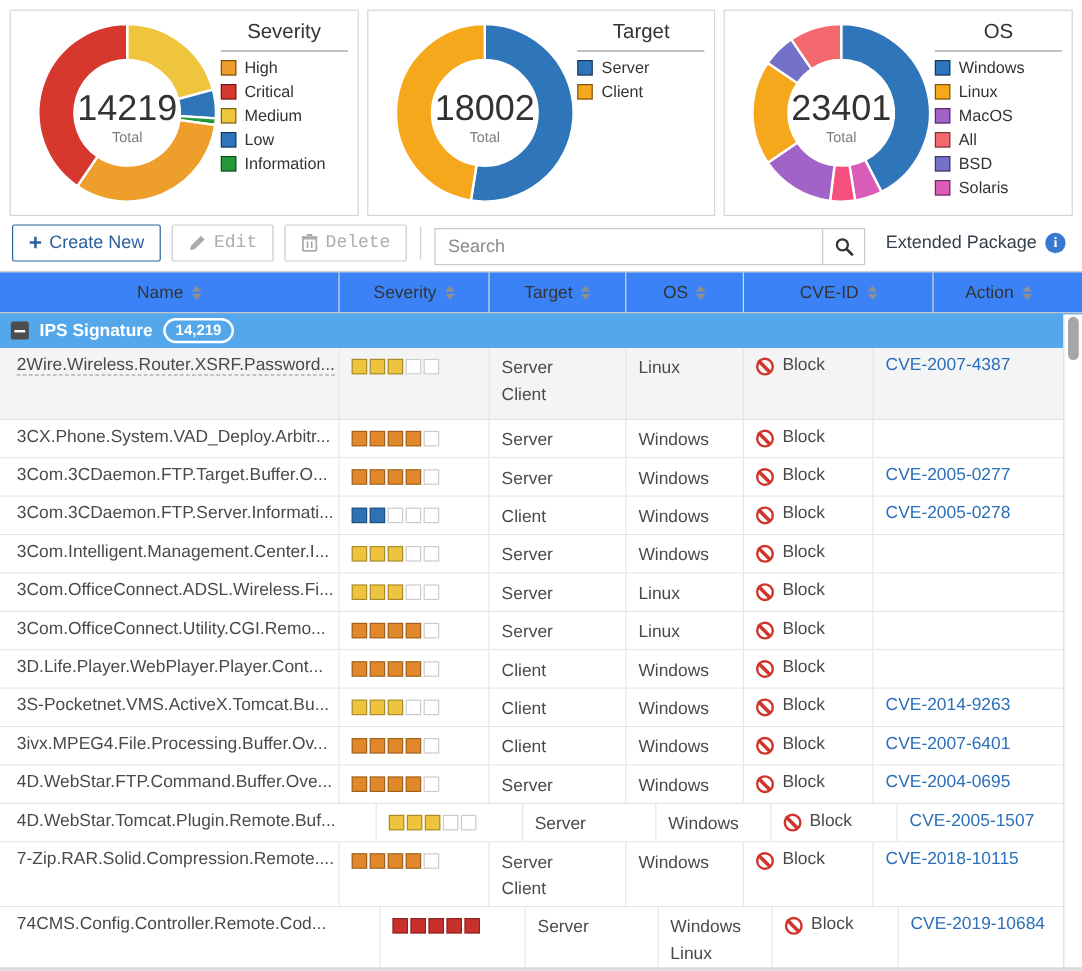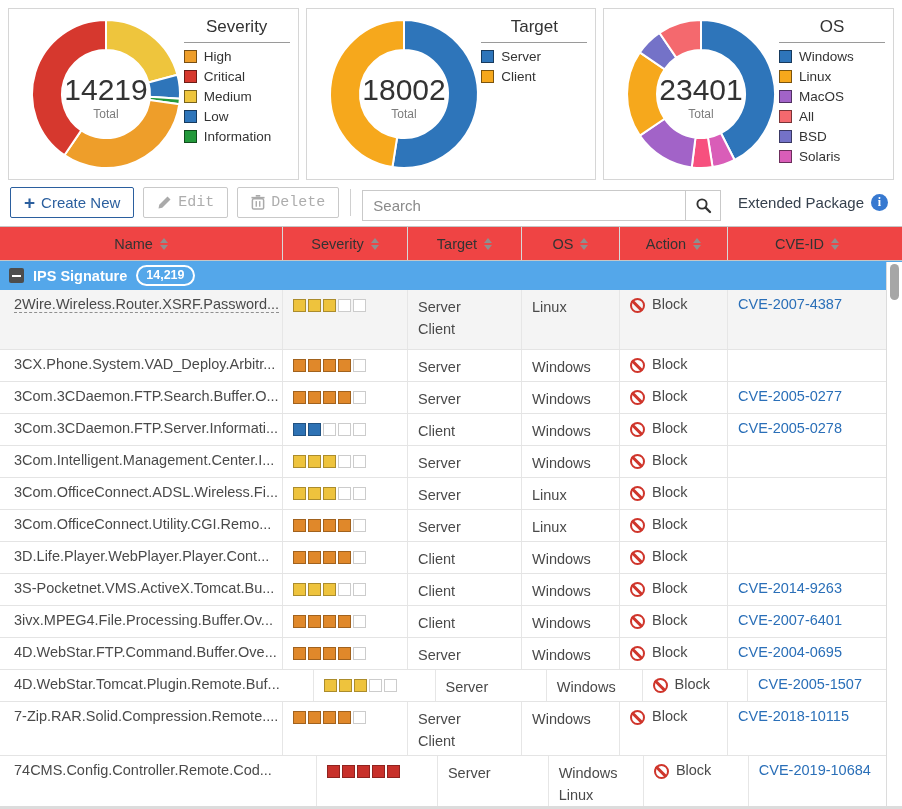--- a/index.html
+++ b/index.html
@@ -33,21 +33,21 @@
   .search-btn { width:36px; height:31px; border:1px solid #c9c9c9; background:#fff;
     display:flex; align-items:center; justify-content:center; cursor:pointer; }
   .ext-pkg { display:flex; align-items:center; gap:7px; font-size:15px; color:#36414e;
     margin:0 4px 0 8px; white-space:nowrap; }
   .info-icon { width:17px; height:17px; border-radius:50%; background:#3779d0; color:#fff;
     font-size:12px; font-weight:bold; display:flex; align-items:center; justify-content:center;
     font-family:"Liberation Serif",serif; cursor:pointer; }
 
   
   .table { margin-top:8px; border-top:1px solid #c6c6c6; position:relative; }
-  .thead { display:flex; height:34px; background:#ef4444; border-bottom:1px solid #c6c6c6; }
+  .thead { display:flex; height:34px; background:#3b82f6; border-bottom:1px solid #c6c6c6; }
   .th { display:flex; align-items:center; justify-content:center; font-size:14.5px; color:#333;
     border-right:1px solid #d8d8d8; cursor:pointer; }
   .th:last-child { border-right:none; }
   .sort { display:inline-flex; flex-direction:column; gap:2px; margin-left:7px; }
   .sort i { width:0; height:0; border-left:4px solid transparent; border-right:4px solid transparent; }
   .sort .up { border-bottom:5px solid #8f8f8f; }
   .sort .dn { border-top:5px solid #8f8f8f; }
 
   .group-row { display:flex; align-items:center; height:29px; background:#54a7ea; color:#fff;
     padding-left:9px; gap:9px; cursor:pointer; }
@@ -249,29 +249,29 @@
           <i class="dn"></i>
         </span>
       </div>
       <div class="th" style="width: 98px;">
         <span>OS</span>
     <span class="sort">
           <i class="up"></i>
           <i class="dn"></i>
         </span>
       </div>
-      <div class="th" style="width: 108px;">
-        <span>Action</span>
+      <div class="th" style="width: 158px;">
+        <span>CVE-ID</span>
     <span class="sort">
           <i class="up"></i>
           <i class="dn"></i>
         </span>
       </div>
-      <div class="th" style="width: 158px;">
-        <span>CVE-ID</span>
+      <div class="th" style="width: 108px;">
+        <span>Action</span>
     <span class="sort">
           <i class="up"></i>
           <i class="dn"></i>
         </span>
       </div>
     </div>
   <div class="group-row">
     <span class="collapse-box"></span>
     <span class="group-label">IPS Signature</span>
     <span class="count-badge">14,219</span>
@@ -318,21 +318,21 @@
         <div class="cell c-lines" style="width:98px">
           <div>Windows</div>
         </div>
         <div class="cell c-action" style="width:108px">
           <span class="block-icon"></span>
           <span>Block</span>
         </div>
         <div class="cell c-cve" style="width:158px"></div>
       </div>
       <div class="row h32">
-        <div class="cell c-name" style="width:283px"><span>3Com.3CDaemon.FTP.Search.Buffer.O...</span></div>
+        <div class="cell c-name" style="width:283px"><span>3Com.3CDaemon.FTP.Target.Buffer.O...</span></div>
         <div class="cell" style="width:125px">
           <div class="sevbars">
             <span class="sev filled" style="background:#e0882a"></span>
             <span class="sev filled" style="background:#e0882a"></span>
             <span class="sev filled" style="background:#e0882a"></span>
             <span class="sev filled" style="background:#e0882a"></span>
             <span class="sev empty"></span>
           </div>
         </div>
         <div class="cell c-lines" style="width:114px">

